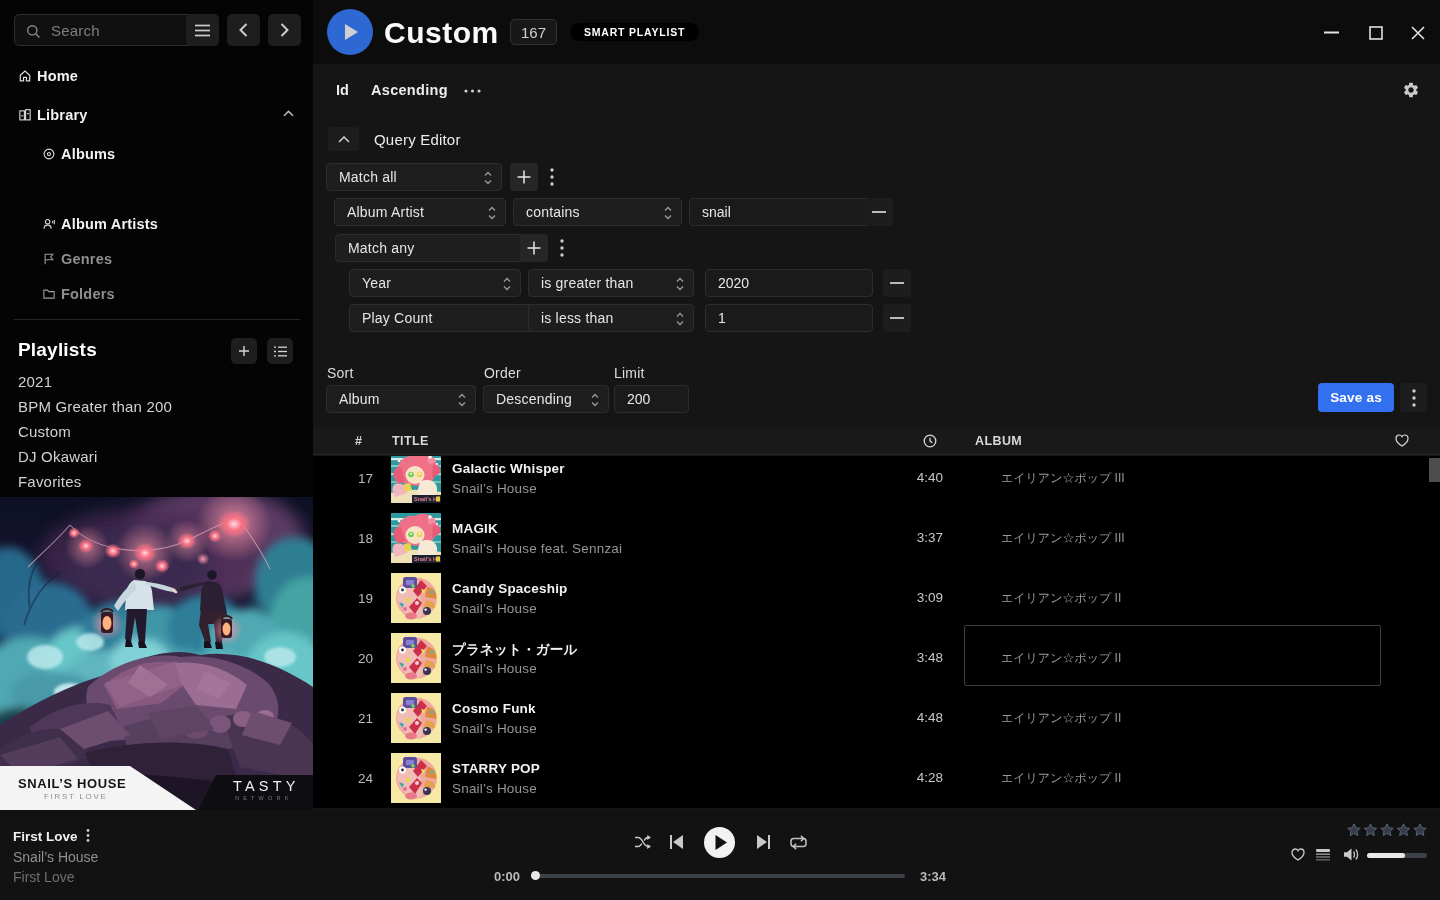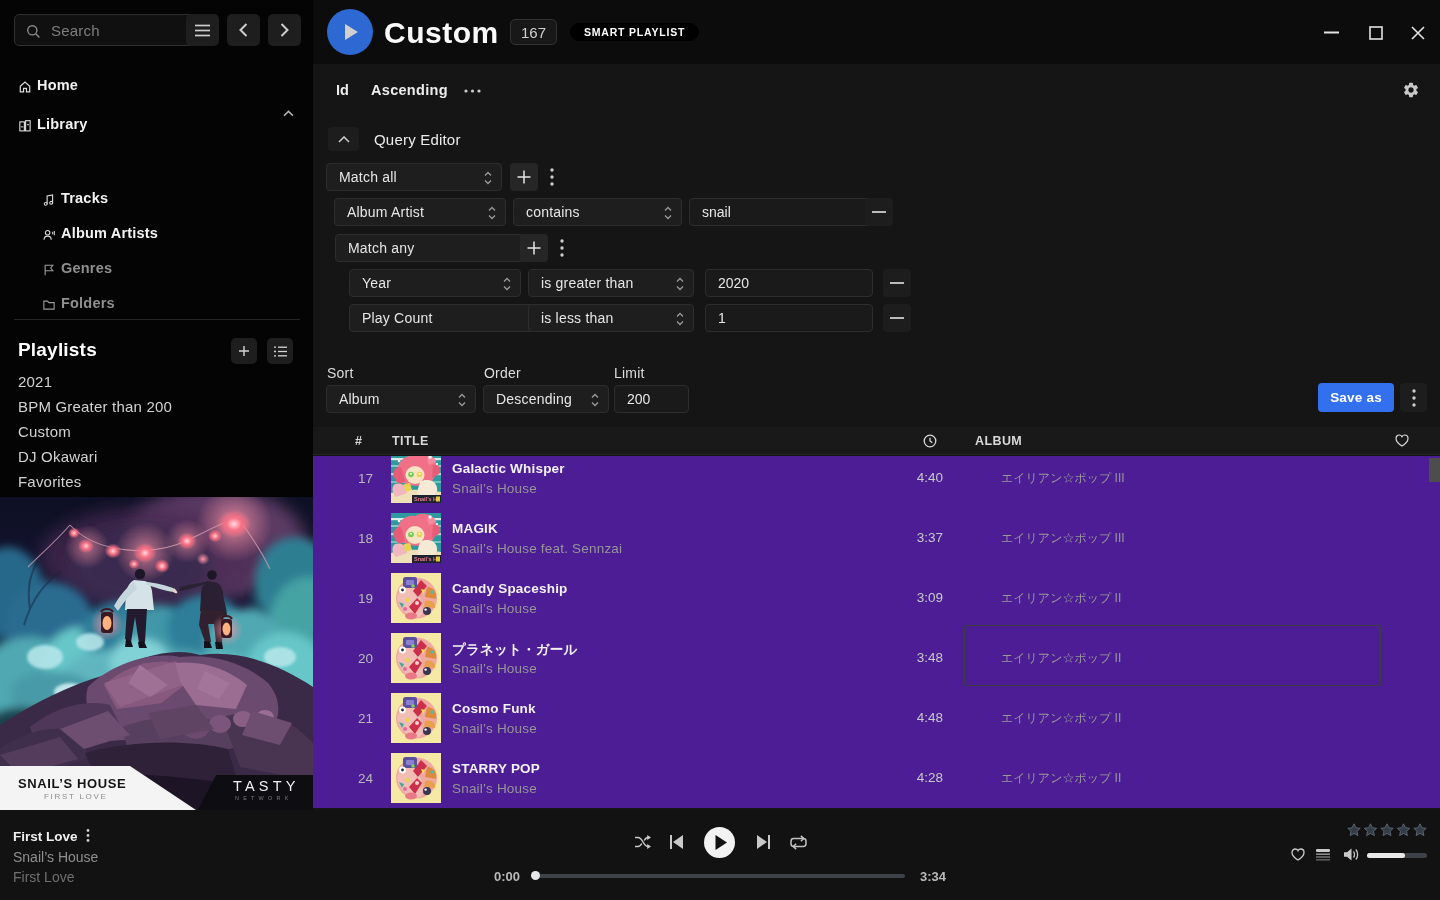--- a/index.html
+++ b/index.html
@@ -6,21 +6,21 @@
   html,body { width:1440px; height:900px; overflow:hidden; background:#000; }
   body { font-family:"Liberation Sans", sans-serif; color:#eee; }
   #app { position:relative; width:1440px; height:900px; background:#050505; }
   .abs { position:absolute; }
 
   
   #sidebar { position:absolute; left:0; top:0; width:313px; height:810px; background:#040404; }
   .sbtn { position:absolute; background:#1e1e1e; border-radius:5px; display:flex; align-items:center; justify-content:center; }
   #search { position:absolute; left:14px; top:14px; width:192px; height:32px; background:#101010; border:1px solid #2e2e2e; border-radius:5px; display:flex; align-items:center; }
   #search .ph { color:#7e7e7e; font-size:15px; margin-left:9px; letter-spacing:.2px; }
-  .navitem { position:absolute; left:0; width:313px; height:35px; display:flex; align-items:flex-end; }
+  .navitem { position:absolute; left:0; width:313px; height:35px; display:flex; align-items:center; }
   .navitem .ico { width:12px; height:12px; margin-left:19px; }
   .navitem .txt { margin-left:6px; font-weight:bold; font-size:14.5px; color:#f2f2f2; letter-spacing:.2px; }
   .subitem .ico { margin-left:43px; }
   .dim .txt { color:#8f8f8f; }
   #divider { position:absolute; left:14px; top:319px; width:286px; height:1px; background:#262626; }
   #pl-head { position:absolute; left:18px; top:339px; font-size:19px; font-weight:bold; color:#fff; letter-spacing:.2px; }
   .plitem { position:absolute; left:18px; font-size:15px; color:#d2d2d2; letter-spacing:.2px; }
 
   
   #main { position:absolute; left:313px; top:0; width:1127px; height:810px; background:#151515; }
@@ -41,21 +41,21 @@
   .sel svg { position:absolute; right:9px; top:7px; }
   .inp { position:absolute; height:28px; background:#1a1a1a; border:1px solid #2d2d2d; border-radius:4px; display:flex; align-items:center; }
   .inp .t { margin-left:12px; font-size:14px; color:#e6e6e6; }
   .lbl { position:absolute; font-size:14px; color:#dcdcdc; letter-spacing:.2px; }
 
   #saveas { position:absolute; left:1005px; top:383px; width:76px; height:29px; background:#3370f0; border-radius:4px; color:#fff; font-weight:bold; font-size:13.5px; display:flex; align-items:center; justify-content:center; letter-spacing:.2px; }
 
   
   #thead { position:absolute; left:0; top:427px; width:1127px; height:28px; background:#191919; border-bottom:1px solid #262626; }
   #thead .h { position:absolute; top:7px; font-size:12.5px; font-weight:bold; color:#d8d8d8; letter-spacing:.4px; }
-  #tlist { position:absolute; left:0; top:456px; width:1127px; height:352px; background:#4c1d95; overflow:hidden; }
+  #tlist { position:absolute; left:0; top:456px; width:1127px; height:352px; background:#000000; overflow:hidden; }
   .trow { position:absolute; left:0; width:1127px; height:60px; }
   .tnum { position:absolute; left:28px; top:23px; width:32px; font-size:13.5px; color:#b9b9b9; text-align:right; }
   .thumb { position:absolute; left:78px; top:5px; width:50px; height:50px; }
   .ttitle { position:absolute; left:139px; top:13px; font-size:13.5px; font-weight:bold; color:#f2f2f2; letter-spacing:.2px; }
   .tartist { position:absolute; left:139px; top:33px; font-size:13.5px; color:#969696; letter-spacing:.2px; }
   .tdur { position:absolute; left:560px; top:22px; width:70px; text-align:right; font-size:13.5px; color:#c9c9c9; }
   .talbum { position:absolute; left:688px; top:22px; font-size:12px; color:#9a9a9a; }
   #focusbox { position:absolute; left:651px; top:625px; width:417px; height:61px; border:1px solid #3e3e3e; border-radius:2px; }
   #scrollthumb { position:absolute; left:1116px; top:458px; width:11px; height:24px; background:#4d4d4d; }
 
@@ -442,27 +442,26 @@
           <rect x="1" y="2.2" width="5.3" height="10.5" fill="none" stroke="#dcdcdc" stroke-width="1.3"></rect>
           <rect x="7.7" y="0.8" width="5.3" height="11.9" fill="none" stroke="#dcdcdc" stroke-width="1.3"></rect>
           <line x1="2.5" y1="8" x2="5" y2="8" stroke="#dcdcdc" stroke-width="1.2"></line>
           <line x1="9.2" y1="5.5" x2="11.7" y2="5.5" stroke="#dcdcdc" stroke-width="1.2"></line>
         </svg>
       <span class="txt">Library</span>
       <svg class="abs" style="left:283px;top:13px" width="11" height="7" viewBox="0 0 11 7">
           <polyline points="1,5.8 5.5,1.4 10,5.8" fill="none" stroke="#b9b9b9" stroke-width="1.5"></polyline>
         </svg>
     </div>
-    <div class="navitem subitem" style="top:171px">
+    <div class="navitem subitem" style="top:136px">
       <svg class="ico" viewBox="0 0 14 14">
-          <path d="M4.8 11.4 V2.2 L11.2 1 V10" fill="none" stroke="#dcdcdc" stroke-width="1.3"></path>
-          <ellipse cx="3.2" cy="11.5" rx="1.8" ry="1.6" fill="none" stroke="#dcdcdc" stroke-width="1.2"></ellipse>
-          <ellipse cx="9.6" cy="10.2" rx="1.8" ry="1.6" fill="none" stroke="#dcdcdc" stroke-width="1.2"></ellipse>
-        </svg>
-      <span class="txt">Tracks</span>
+          <circle cx="7" cy="7" r="5.7" fill="none" stroke="#dcdcdc" stroke-width="1.3"></circle>
+          <circle cx="7" cy="7" r="1.8" fill="none" stroke="#dcdcdc" stroke-width="1.3"></circle>
+        </svg>
+      <span class="txt">Albums</span>
     </div>
     <div class="navitem subitem" style="top:206px">
       <svg class="ico" viewBox="0 0 14 14">
           <circle cx="5.4" cy="4.4" r="2.6" fill="none" stroke="#dcdcdc" stroke-width="1.3"></circle>
           <path d="M1.2 12.6 C1.2 9.8 3 8.3 5.4 8.3 C7.8 8.3 9.6 9.8 9.6 12.6" fill="none" stroke="#dcdcdc" stroke-width="1.3"></path>
           <path d="M11.3 3.2 V6.2 M13.2 2.2 V7.2" stroke="#dcdcdc" stroke-width="1.2"></path>
         </svg>
       <span class="txt">Album Artists</span>
     </div>
     <div class="navitem subitem dim" style="top:241px">

